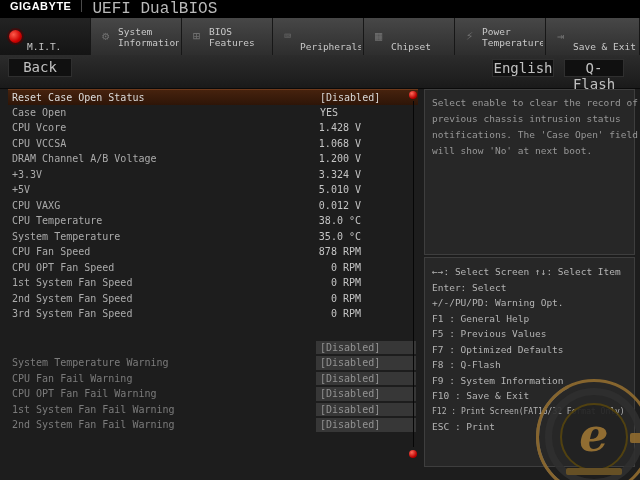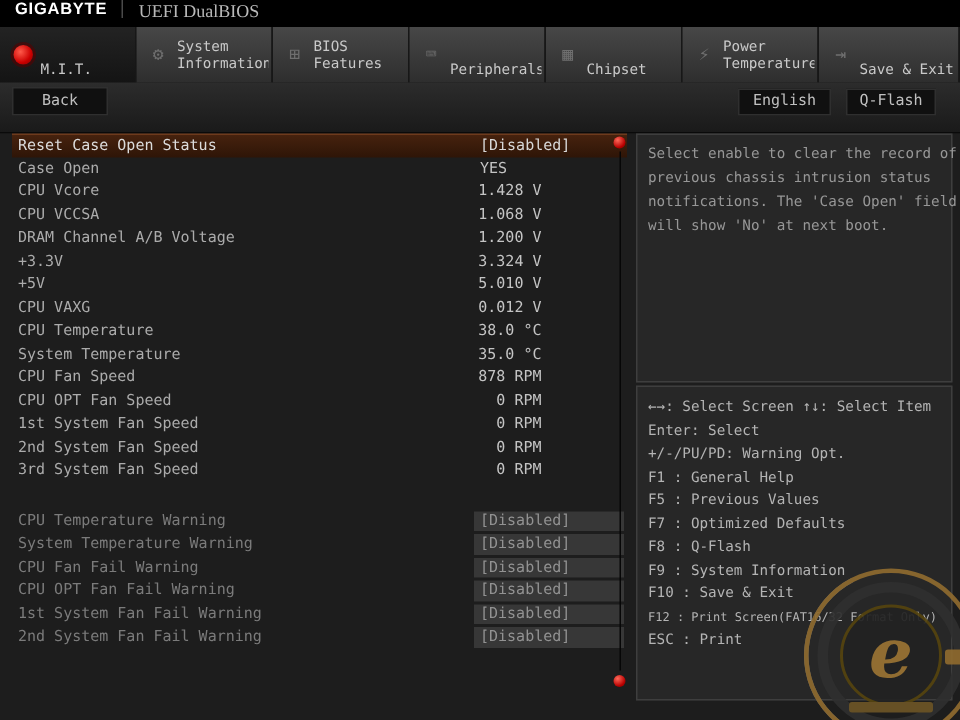--- a/index.html
+++ b/index.html
@@ -6,39 +6,39 @@
   .screen{
     position:relative;width:640px;height:480px;overflow:hidden;
     background:#1d1d1d;
     font-family:"DejaVu Sans Mono",monospace;
     -webkit-font-smoothing:none;
   }
   
   .titlebar{height:18px;background:#000;display:flex;align-items:flex-start;padding-left:10px;}
   .brand{color:#fff;font-family:"Liberation Sans",sans-serif;font-weight:bold;font-size:11px;letter-spacing:.5px;}
   .tdiv{width:1px;height:12px;background:#4a4a4a;margin:0 10px;}
-  .wtitle{color:#b9b9b9;font-family:Liberation Serif, serif;font-size:12px;}
+  .wtitle{color:#b9b9b9;font-family:Liberation Mono, monospace;font-size:16px;}
   
   .tabbar{height:37px;background:#0b0b0b;display:flex;}
   .tab{width:91px;box-sizing:border-box;display:flex;align-items:center;gap:5px;
        padding:0 2px 0 7px;background:linear-gradient(#474747,#2e2e2e);
        border-right:1px solid #171717;cursor:default;}
   .tab:last-child{flex:1;}
   .tab.active{background:linear-gradient(#232323,#141414);}
   .tab-icon{width:15px;flex:0 0 15px;text-align:center;font-size:12px;color:#6f6f6f;line-height:37px;}
   .mit-dot{width:13px;height:13px;flex:0 0 13px;border-radius:50%;
        background:radial-gradient(circle at 35% 35%,#ff5a4a,#c00 60%,#7d0000);
        box-shadow:0 0 0 2px rgba(90,0,0,.55);margin-left:2px;}
   .tab-lbl{display:flex;flex-direction:column;justify-content:center;height:100%;
        font-size:9.5px;line-height:11px;color:#c9c9c9;white-space:nowrap;overflow:hidden;}
   .tab-lbl.single{justify-content:flex-end;padding-bottom:6px;}
   
   .subbar{height:33px;background:linear-gradient(#2c2c2c,#1a1a1a);position:relative;border-bottom:1px solid #0a0a0a;}
   .sbtn{position:absolute;background:#101010;border:1px solid #2f2f2f;color:#c0c0c0;
-        font-size:10px;text-align:center;cursor:default;}
+        font-size:14px;text-align:center;cursor:default;}
   .btn-back{left:8px;top:3px;width:62px;height:17px;line-height:17px;}
   .btn-lang{left:492px;top:4px;width:60px;height:16px;line-height:16px;}
   .btn-qflash{left:564px;top:4px;width:58px;height:16px;line-height:16px;}
   
   .content{position:relative;height:466px;background:#1d1d1d;}
   .list{position:absolute;left:8px;top:0;width:410px;}
   .row{position:relative;height:15.5px;line-height:15.5px;font-size:10px;color:#ababab;
        box-sizing:border-box;white-space:nowrap;}
   .row .lab{position:absolute;left:4px;}
   .row .val-enum{position:absolute;left:312px;color:#c4c4c4;}
@@ -202,21 +202,20 @@
         <div class="row">
           <span class="lab">2nd System Fan Speed</span>
           <span class="val-num">0 RPM</span>
         </div>
         <div class="row">
           <span class="lab">3rd System Fan Speed</span>
           <span class="val-num">0 RPM</span>
         </div>
         <div class="grp-gap"></div>
         <div class="row muted">
-          <span class="lab">CPU Temperature Warning</span>
           <span class="val-box">[Disabled]</span>
         </div>
         <div class="row muted">
           <span class="lab">System Temperature Warning</span>
           <span class="val-box">[Disabled]</span>
         </div>
         <div class="row muted">
           <span class="lab">CPU Fan Fail Warning</span>
           <span class="val-box">[Disabled]</span>
         </div>

